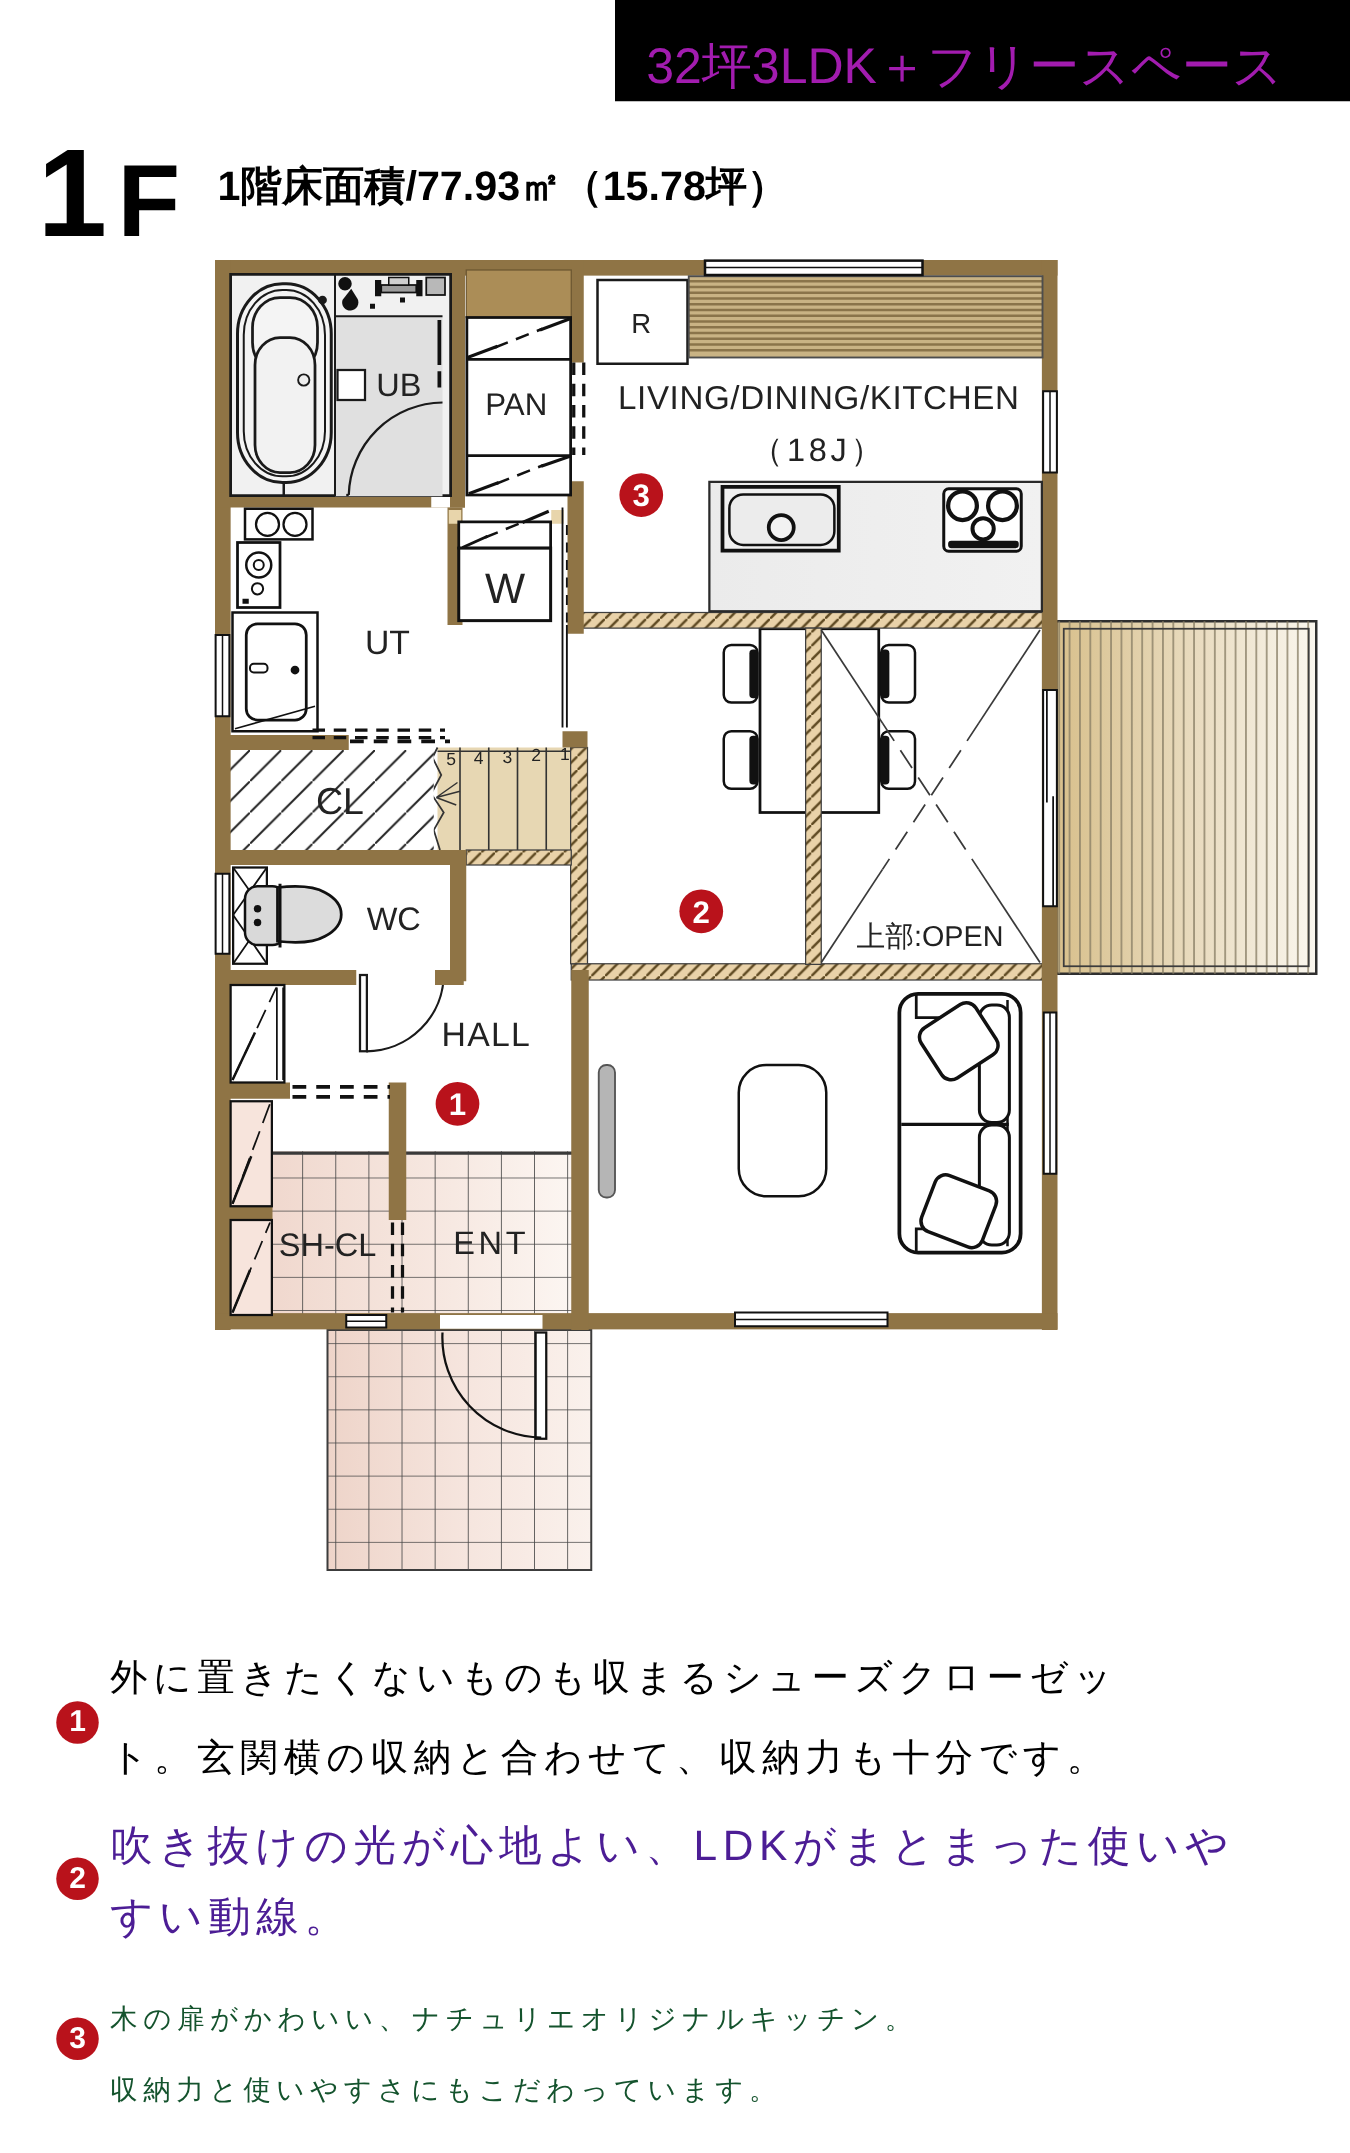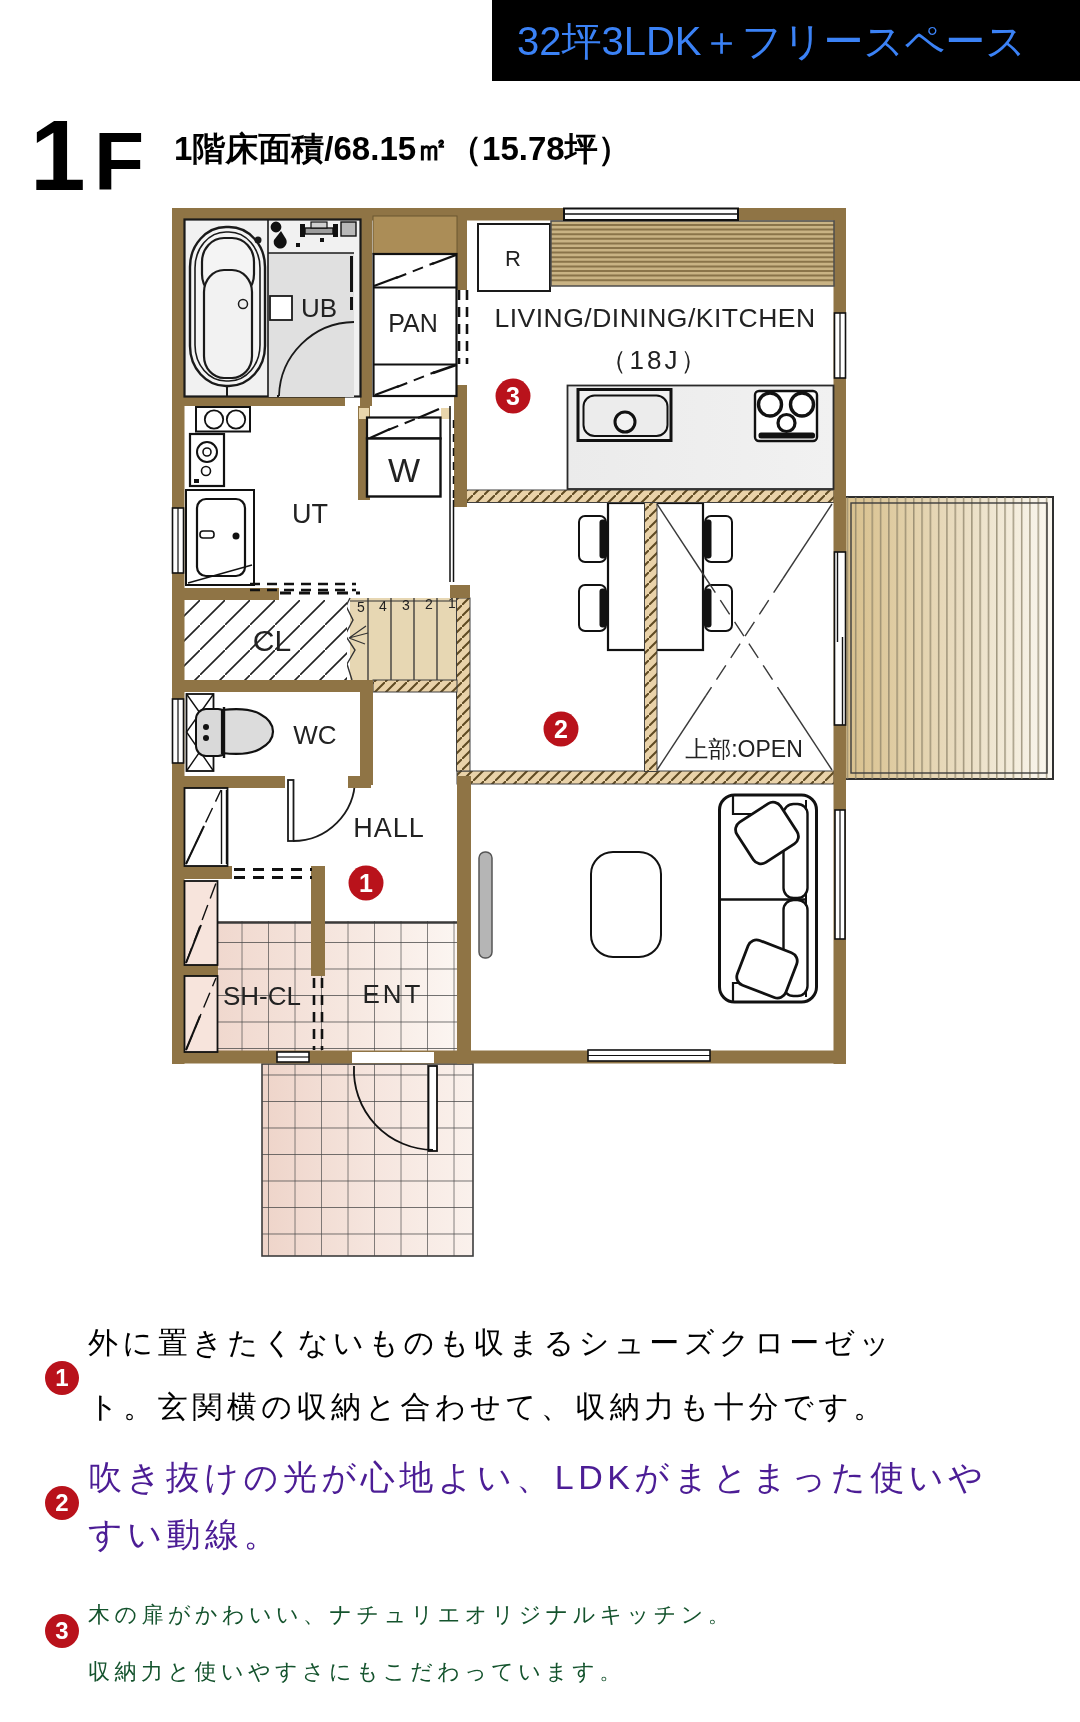--- a/index.html
+++ b/index.html
@@ -5,25 +5,25 @@
   html,body{margin:0;padding:0;}
   body{width:1080px;height:1722px;background:#ffffff;position:relative;
        font-family:"Liberation Sans", sans-serif;}
   .abs{position:absolute;}
 </style>
 </head>
 <body>
 
 <div class="abs" style="left:492px;top:0;width:588px;height:81px;background:#000;"></div>
 
-<div class="abs" style="left:517px;top:19px;width:560px;height:44px;color:#3b82f6;font-size:40px;line-height:44px;letter-spacing:0px;white-space:nowrap;">32坪3LDK＋フリースペース</div>
+<div class="abs" style="left:517px;top:31px;width:560px;height:44px;color:#a21caf;font-size:40px;line-height:44px;letter-spacing:0px;white-space:nowrap;">32坪3LDK＋フリースペース</div>
 
 <div class="abs" style="left:30px;top:116px;font-weight:bold;font-size:100px;line-height:78px;letter-spacing:-4px;text-align:right;">1<span style="font-size:82px;"> F</span></div>
 
-<div class="abs" style="left:174px;top:127px;font-weight:bold;font-size:33px;white-space:nowrap;">1階床面積/68.15㎡（15.78坪）</div>
+<div class="abs" style="left:174px;top:127px;font-weight:bold;font-size:33px;white-space:nowrap;">1階床面積/77.93㎡（15.78坪）</div>
 
 <svg class="abs" style="left:0;top:0;" width="1080" height="1722" viewBox="0 0 1080 1722">
 <defs>
   <pattern id="hatchCL" width="25" height="25" patternUnits="userSpaceOnUse">
     <rect width="25" height="25" fill="#ffffff"></rect>
     <path d="M-6,31 L31,-6 M-31,56 L56,-31" stroke="#222" stroke-width="1.6"></path>
   </pattern>
   <pattern id="hatchBeam" width="11" height="11" patternUnits="userSpaceOnUse">
     <rect width="11" height="11" fill="#e9d2a9"></rect>
     <path d="M-3,14 L14,-3 M-14,25 L25,-14" stroke="#5f4a22" stroke-width="2"></path>

